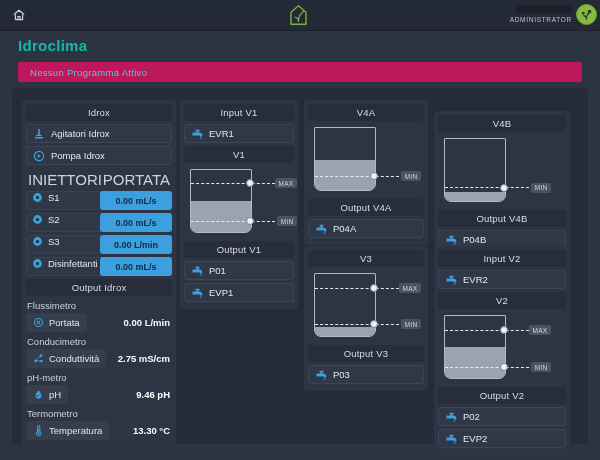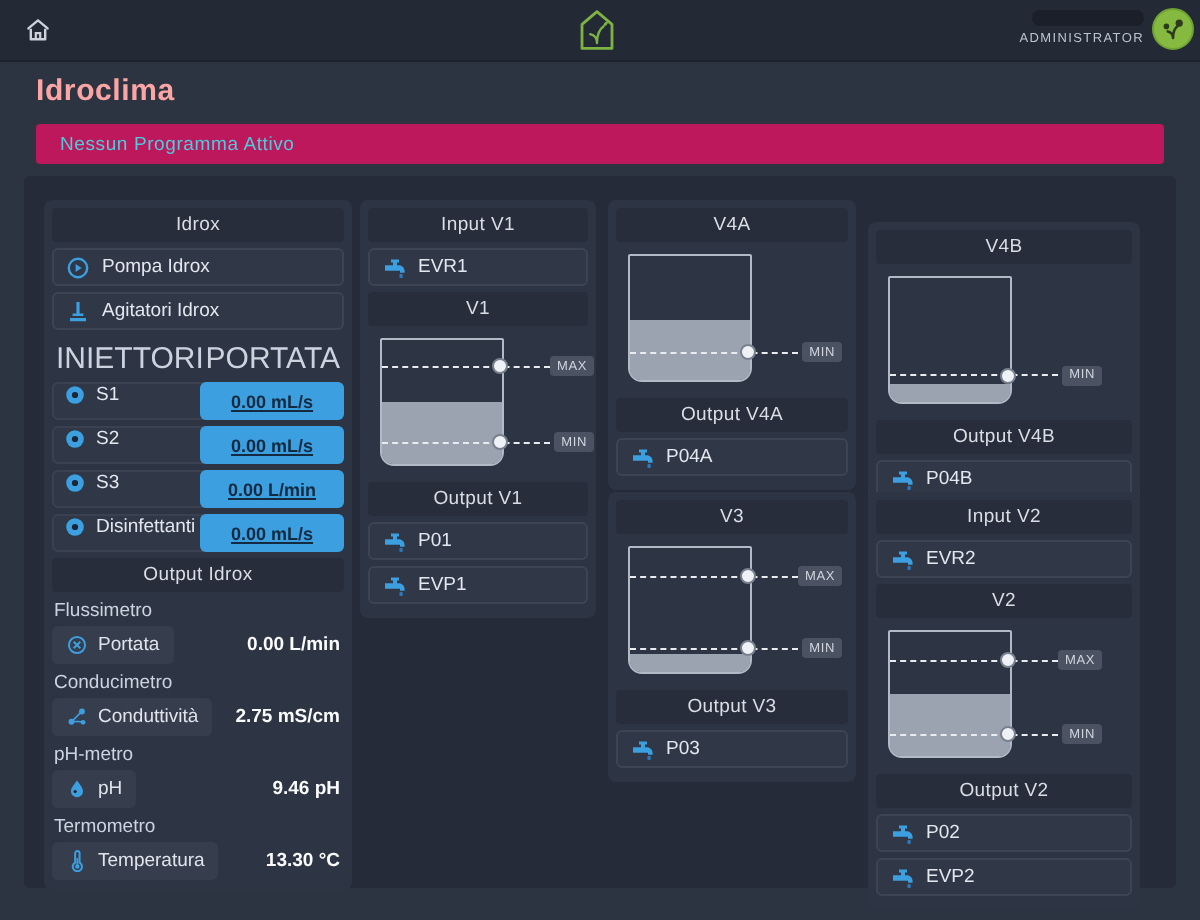--- a/index.html
+++ b/index.html
@@ -8,36 +8,36 @@
     background:#2d3441; font-family:"Liberation Sans", sans-serif;
     -webkit-font-smoothing:antialiased;
   }
   .topbar { position:absolute; left:0; top:0; width:600px; height:30px; background:#232935; border-bottom:1px solid #1d222c; }
   .home-btn { position:absolute; left:12px; top:8px; width:14px; height:14px; cursor:pointer; }
   .logo { position:absolute; left:289px; top:4px; width:19px; height:22px; }
   .admin-box { position:absolute; right:28px; top:4px; width:70px; text-align:right; cursor:pointer; }
   .admin-pill { width:56px; height:8px; background:#1a1f2a; border-radius:4px; margin:1px 0 3px auto; }
   .admin-label { font-size:6.5px; color:#bcc3cf; letter-spacing:0.7px; }
   .avatar { position:absolute; right:3px; top:4px; width:21px; height:21px; border-radius:50%; background:#86b93f; border:1px solid #6fa232; box-sizing:border-box; cursor:pointer; display:flex; align-items:center; justify-content:center; }
-  .page-title { position:absolute; left:18px; top:37px; font-size:15px; font-weight:bold; color:#fca5a5; letter-spacing:0.3px; }
+  .page-title { position:absolute; left:18px; top:37px; font-size:15px; font-weight:bold; color:#14b8a6; letter-spacing:0.3px; }
   .banner { position:absolute; left:18px; top:62px; width:564px; height:20px; background:#be185d; border-radius:2px; display:flex; align-items:center; padding-left:12px; box-sizing:border-box; font-size:9.5px; color:#4ccbdc; letter-spacing:0.3px; }
   .container { position:absolute; left:12px; top:88px; width:576px; height:356px; background:#252b38; border-radius:3px; }
   .panel { position:absolute; background:#2d3443; border-radius:4px; padding:4px; box-sizing:border-box; }
   #panel-idrox { left:10px;  top:12px;  width:154px; }
   #panel-v1   { left:168px; top:12px;  width:118px; }
   #panel-v4a  { left:292px; top:12px;  width:124px; }
   #panel-v3   { left:292px; top:158px; width:124px; }
   #panel-v4b  { left:422px; top:23px;  width:136px; }
   #panel-v2   { left:422px; top:158px; width:136px; }
   .sec-header { background:#272d3a; border-radius:2px; height:17px; display:flex; align-items:center; justify-content:center; font-size:9.5px; color:#d9dde5; margin-bottom:3px; letter-spacing:0.2px; }
   .btn { background:#303747; border:1px solid #3d4454; border-radius:3px; height:19px; display:flex; align-items:center; gap:6px; padding:0 6px; font-size:9.5px; color:#e3e7ee; margin-bottom:3px; cursor:pointer; box-sizing:border-box; }
   .ic { flex:0 0 auto; }
   .inj-head { display:flex; justify-content:space-between; font-size:15px; color:#ccd3df; padding:3px 2px 3px; }
   .inj-row { position:relative; height:19px; background:#303747; border:1px solid #3a4150; border-radius:3px; margin-bottom:3px; display:flex; align-items:flex-start; gap:5px; padding-left:5px; box-sizing:border-box; font-size:9.5px; color:#e3e7ee; cursor:pointer; }
-  .inj-val { position:absolute; right:-1px; top:-1px; height:19px; width:72px; background:#3b9fe0; border-radius:3px; display:flex; align-items:center; justify-content:center; font-size:9px; font-weight:bold; color:#142a41;text-decoration:underline; }
+  .inj-val { position:absolute; right:-1px; top:-1px; height:19px; width:72px; background:#3b9fe0; border-radius:3px; display:flex; align-items:center; justify-content:center; font-size:9px; font-weight:bold; color:#142a41; }
   .grp-label { font-size:9.5px; color:#ccd3df; margin:4px 1px 2px; }
   .sensor-row { display:flex; align-items:center; height:19px; margin-bottom:1px; }
   .sensor-chip { background:#363d4d; border-radius:3px; height:100%; display:flex; align-items:center; gap:5px; padding:0 7px; font-size:9.5px; color:#e0e4eb; box-sizing:border-box; }
   .sensor-val { margin-left:auto; font-size:9.5px; font-weight:bold; color:#fafbfc; padding-right:2px; }
   .tank-area { position:relative; height:72px; margin-bottom:3px; }
   .tank { position:absolute; left:6px; top:3px; width:62px; height:64px; border:1.5px solid #b2bac6; border-radius:1px 1px 7px 7px; box-sizing:border-box; }
   .fill { position:absolute; left:0; right:0; bottom:0; background:#9aa3af; border-radius:0 0 5px 5px; }
   .lvl { position:absolute; left:2px; right:-46px; height:0; }
   .dash { position:absolute; left:-2px; right:22px; top:-0.5px; border-top:1.2px dashed #e8ebf0; }
   .handle { position:absolute; left:53px; top:-4px; width:6px; height:6px; border-radius:50%; background:#eef1f5; border:1.5px solid #79818f; }
@@ -76,30 +76,30 @@
 
 <div class="page-title">Idroclima</div>
 <div class="banner">Nessun Programma Attivo</div>
 
 <div class="container">
 
   <div class="panel" id="panel-idrox">
     <div class="sec-header">Idrox</div>
     <div class="btn">
       <svg class="ic" width="12" height="12" viewBox="0 0 12 12">
+        <path d="M5.2 1h1.6v6.2H5.2z M3.3 6.8h5.4v1.2H3.3z M2 9h8v1.6H2z" fill="#3b9fe0"></path>
+      </svg>
+      <span>Agitatori Idrox</span>
+    </div>
+    <div class="btn">
+      <svg class="ic" width="12" height="12" viewBox="0 0 12 12">
         <circle cx="6" cy="6" r="4.6" fill="none" stroke="#3b9fe0" stroke-width="1.2"></circle>
         <path d="M4.8 4l3 2-3 2z" fill="#3b9fe0"></path>
       </svg>
       <span>Pompa Idrox</span>
-    </div>
-    <div class="btn">
-      <svg class="ic" width="12" height="12" viewBox="0 0 12 12">
-        <path d="M5.2 1h1.6v6.2H5.2z M3.3 6.8h5.4v1.2H3.3z M2 9h8v1.6H2z" fill="#3b9fe0"></path>
-      </svg>
-      <span>Agitatori Idrox</span>
     </div>
     <div class="inj-head">
       <span>INIETTORI</span>
       <span>PORTATA</span>
     </div>
 
     <div class="inj-row">
       <svg class="ic" width="11" height="11" viewBox="0 0 12 12">
           <circle cx="6" cy="6" r="4.8" fill="#3b9fe0"></circle>
           <circle cx="6" cy="6" r="1.7" fill="#1c2535"></circle>

